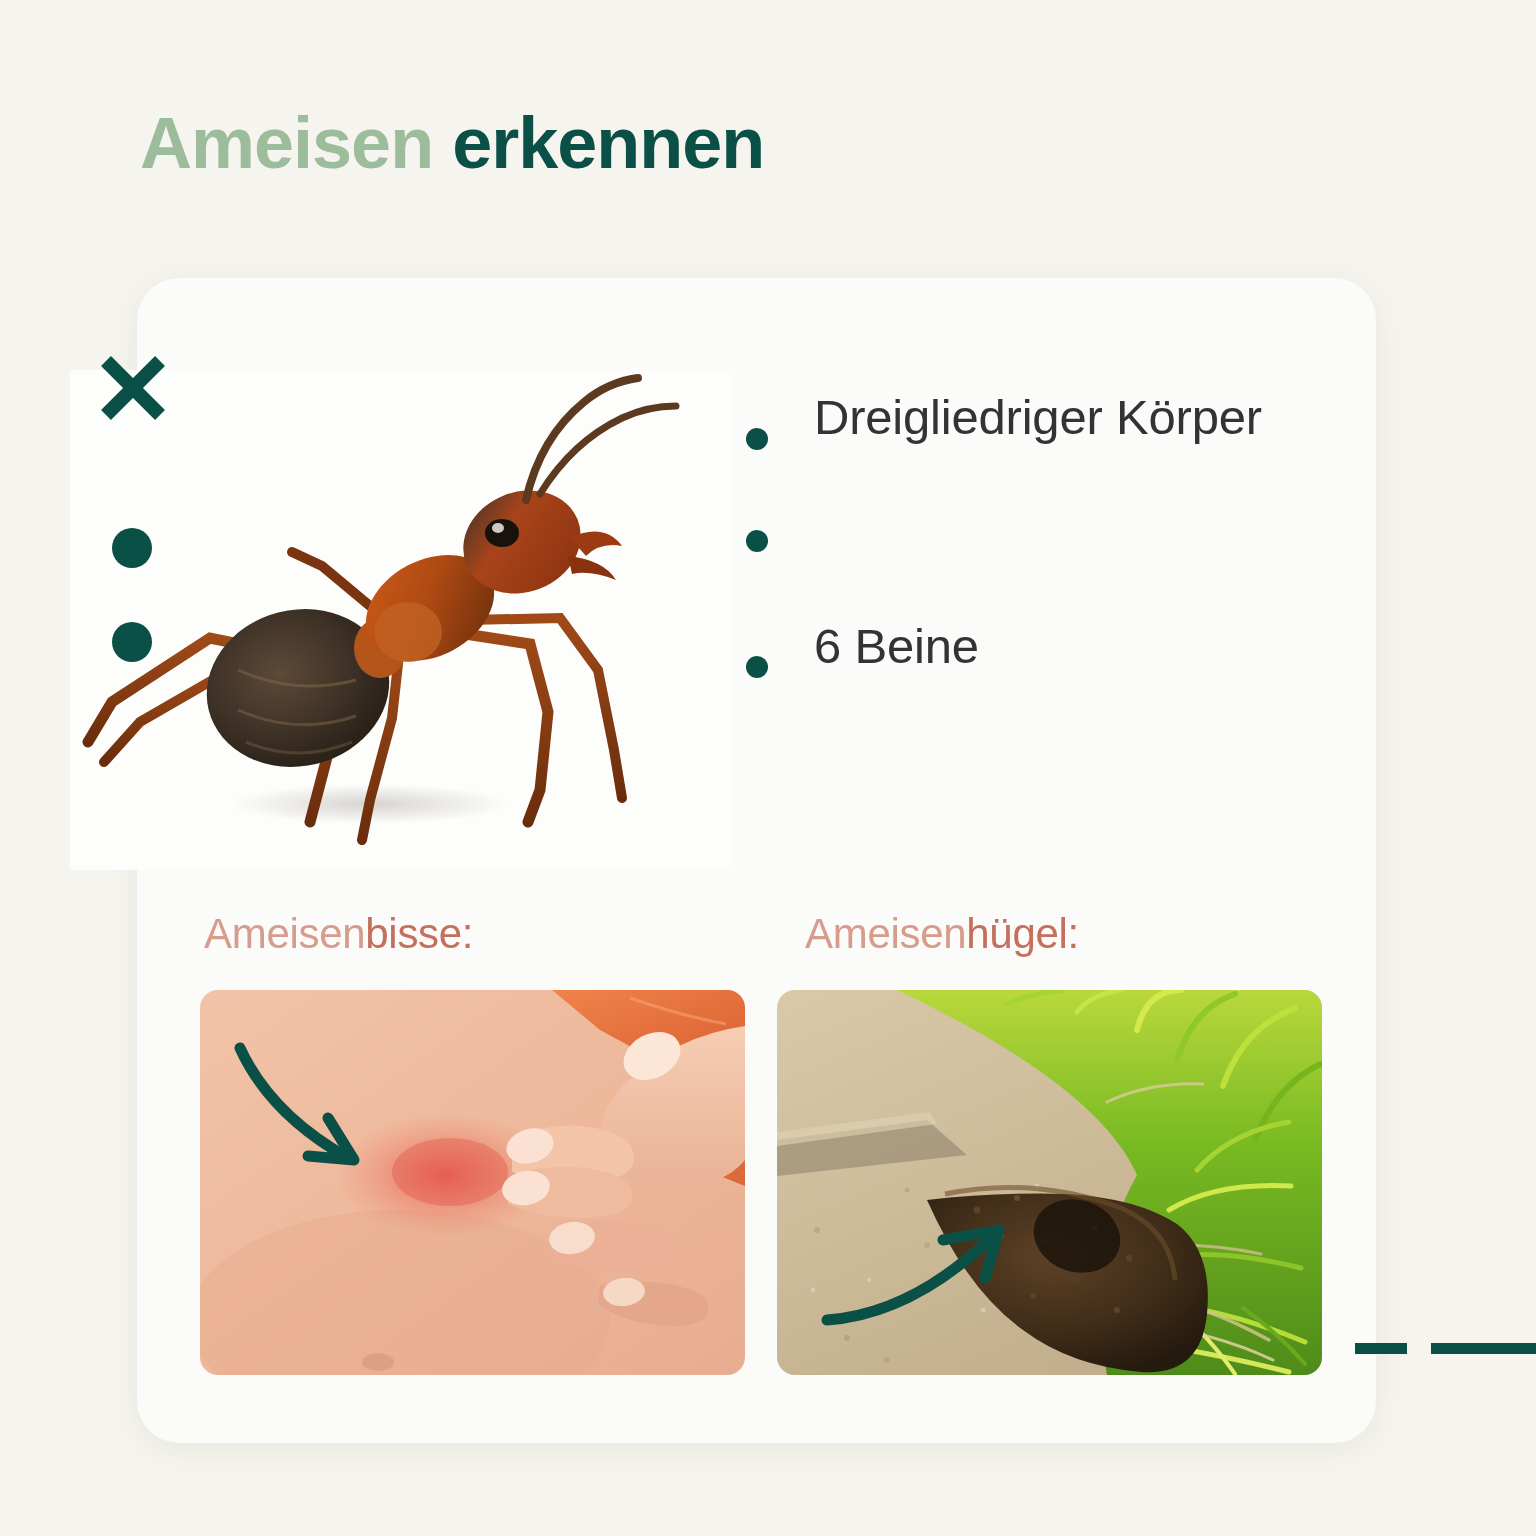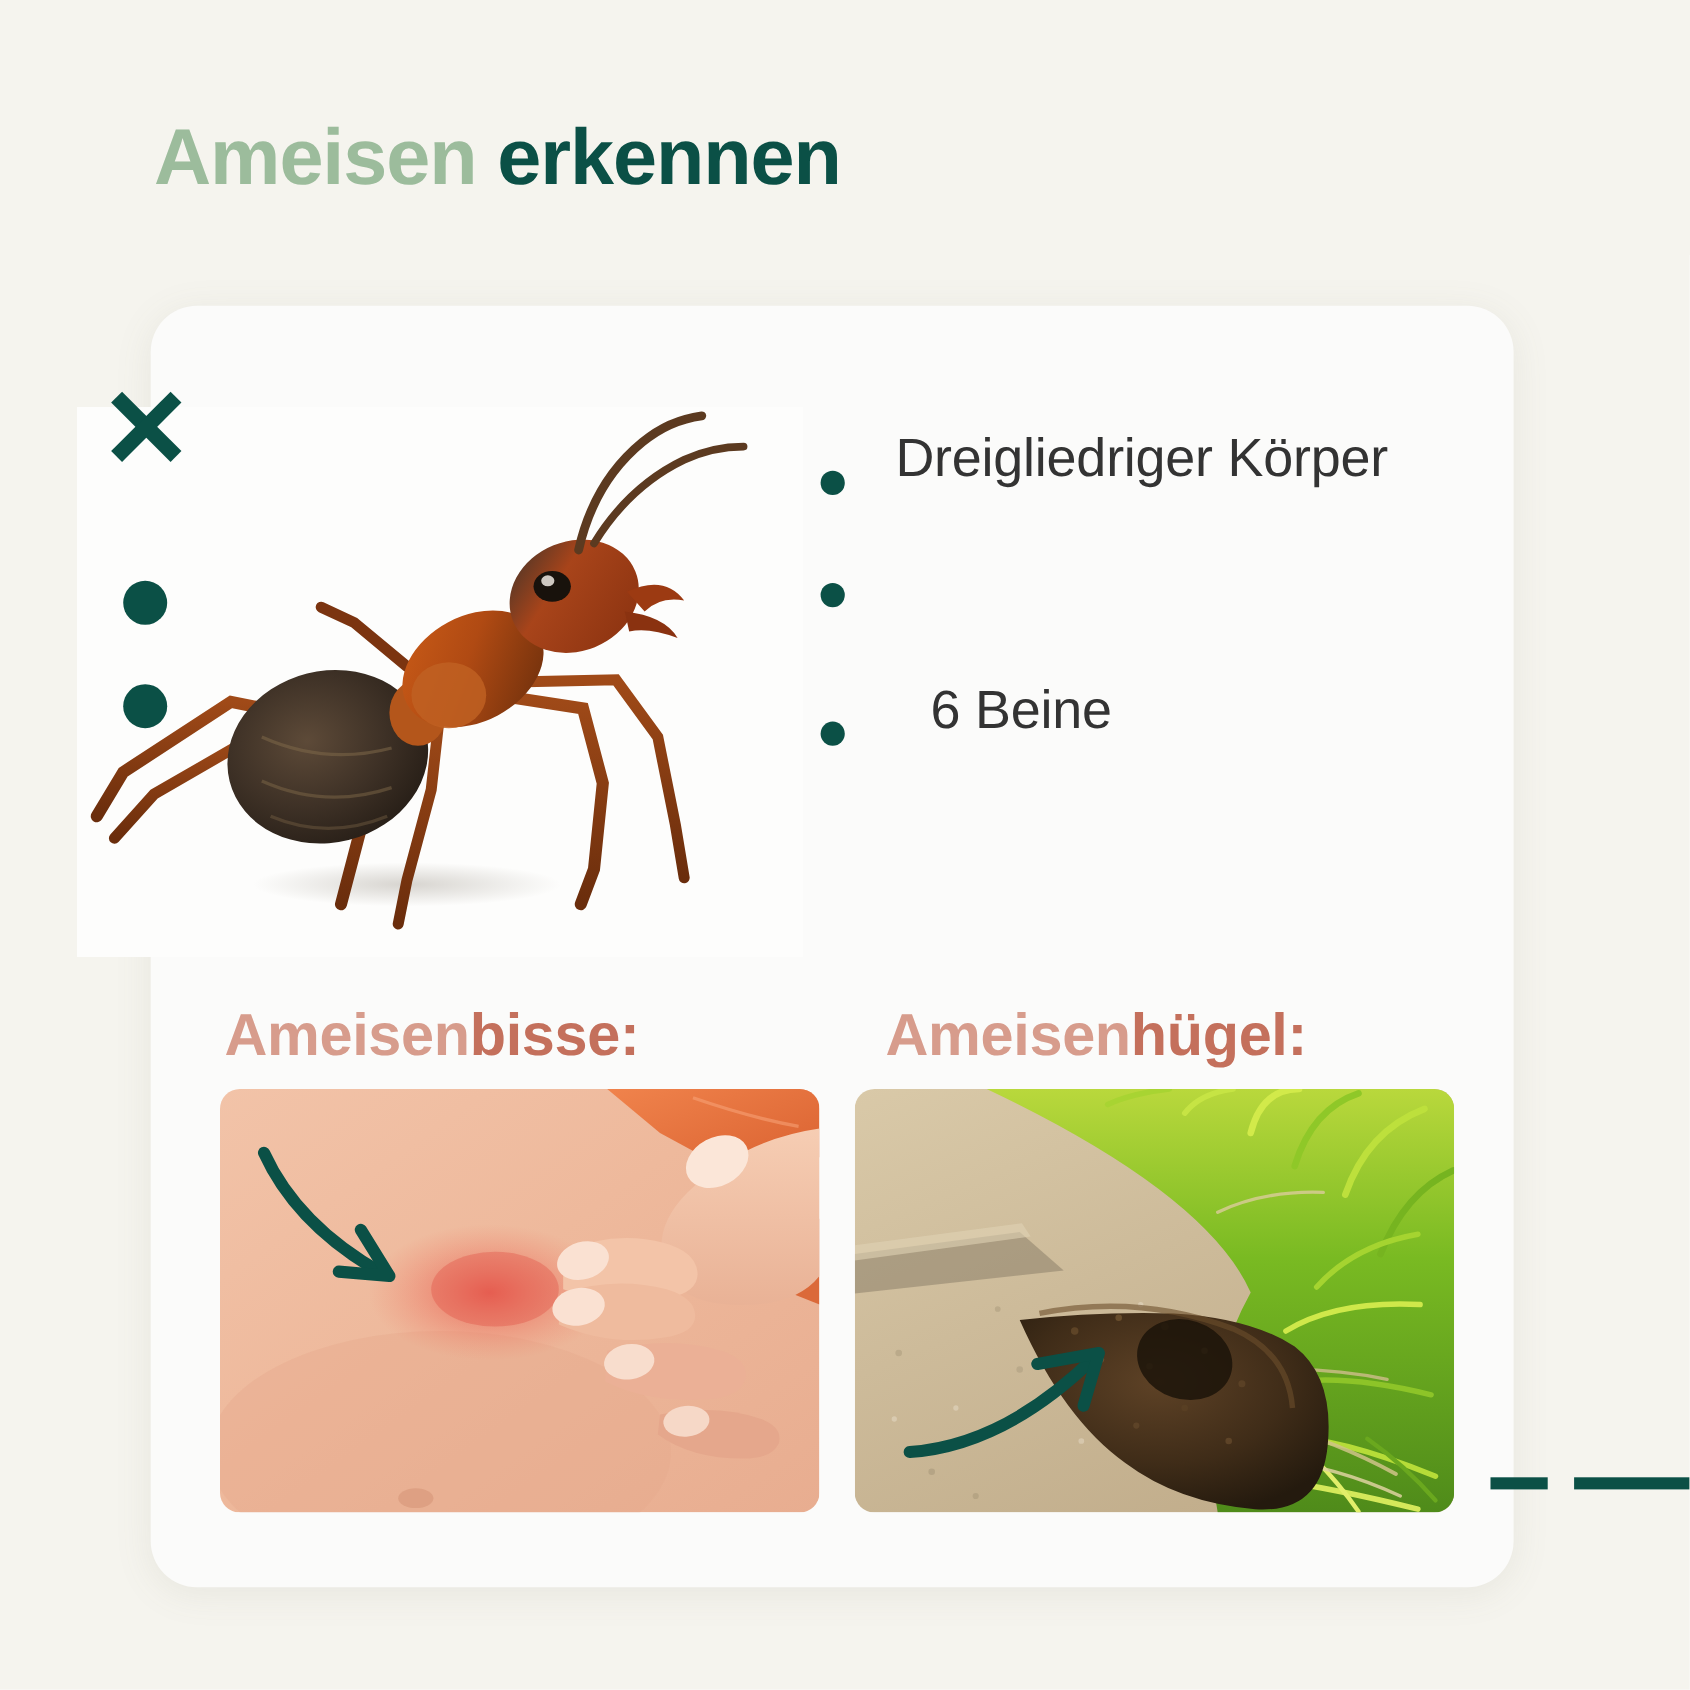--- a/index.html
+++ b/index.html
@@ -88,43 +88,43 @@
     position: absolute;
     left: 746px;
     top: 385px;
     width: 570px;
   }
   .bullet-row {
     display: flex;
     align-items: flex-end;
     margin-bottom: 62px;
   }
-  .bullet-row:last-child { margin-bottom: 0; gap: 32px; }
+  .bullet-row:last-child { margin-bottom: 0; }
   .bullet-dot {
     flex: 0 0 auto;
     width: 22px;
     height: 22px;
     border-radius: 50%;
     background: #0b5046;
     margin-top: 18px;
   }
   .bullet-text {
     margin-left: 46px;
     font-size: 49px;
     line-height: 1.32;
     color: #333333;
     font-weight: 400;
     letter-spacing: -0.2px;
   }
 
   
   .sub-head {
     position: absolute;
-    font-size: 54px;
-    font-weight: 700;
+    font-size: 42px;
+    font-weight: 400;
     letter-spacing: -0.3px;
     white-space: nowrap;
   }
   .sub-head .s-light { color: #d79c8c; }
   .sub-head .s-dark  { color: #c4705c; }
   #sub-head-bites { left: 204px; top: 910px; }
   #sub-head-hills { left: 783px; top: 910px; margin-left: 22px; }
 
   
   .photo-panel {

